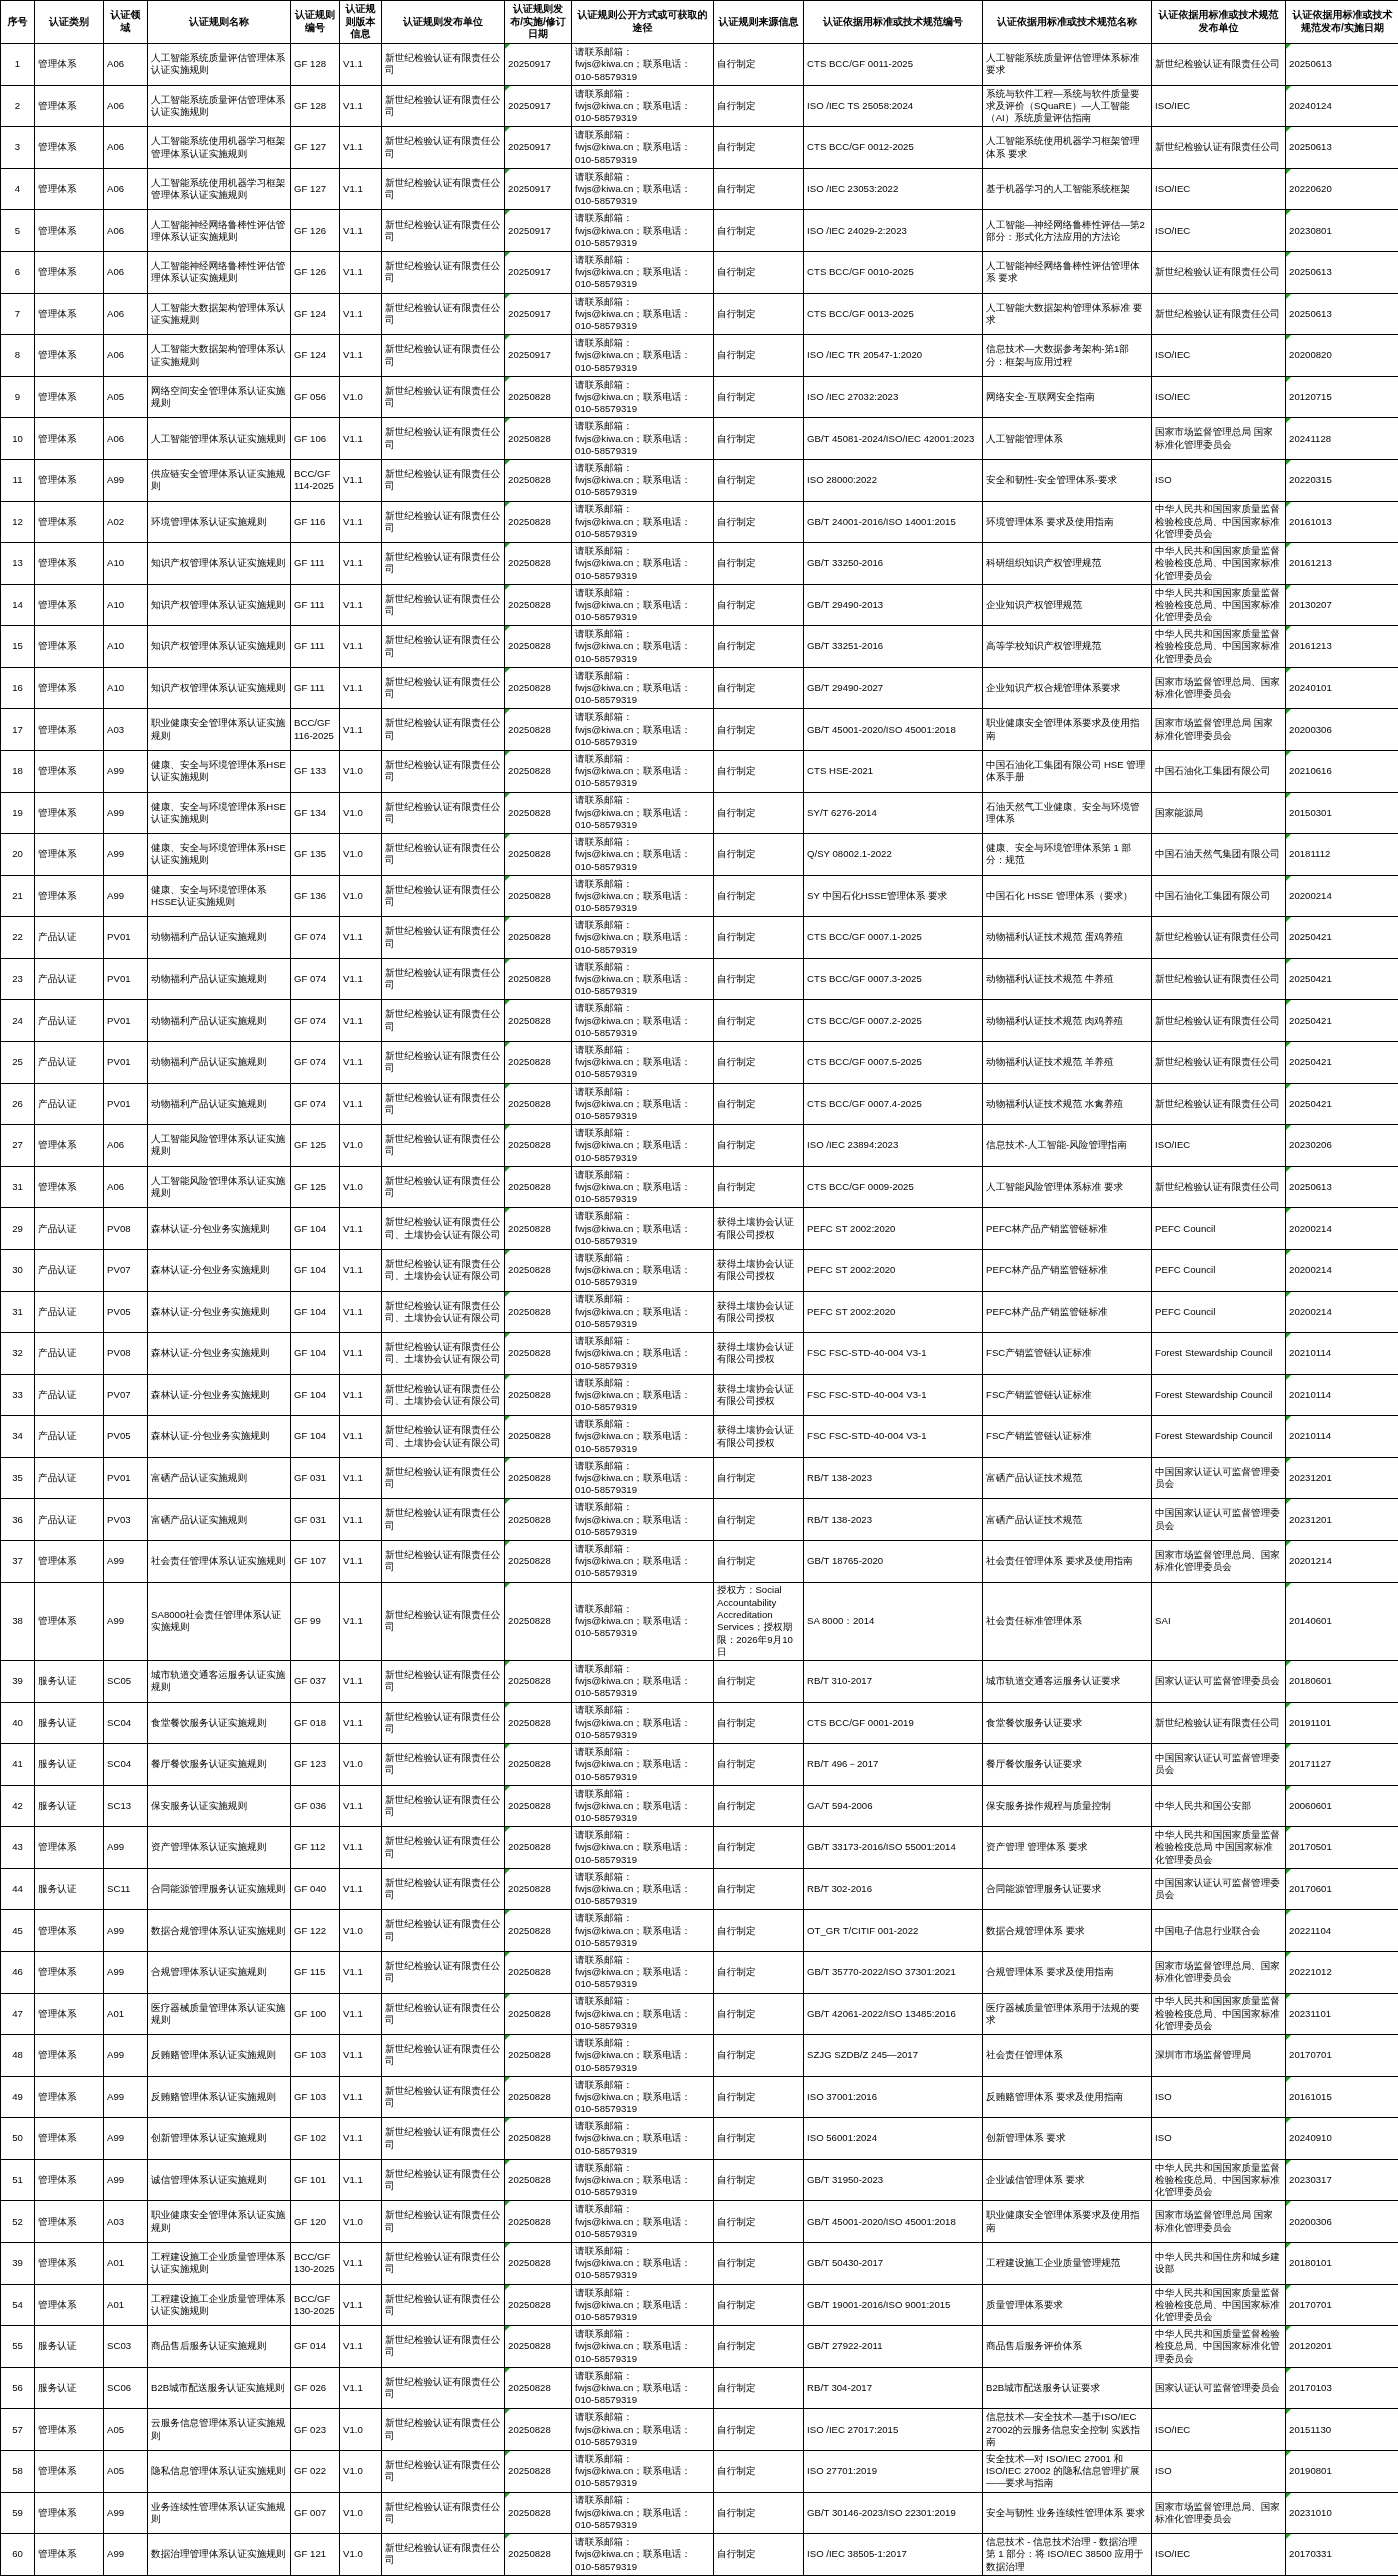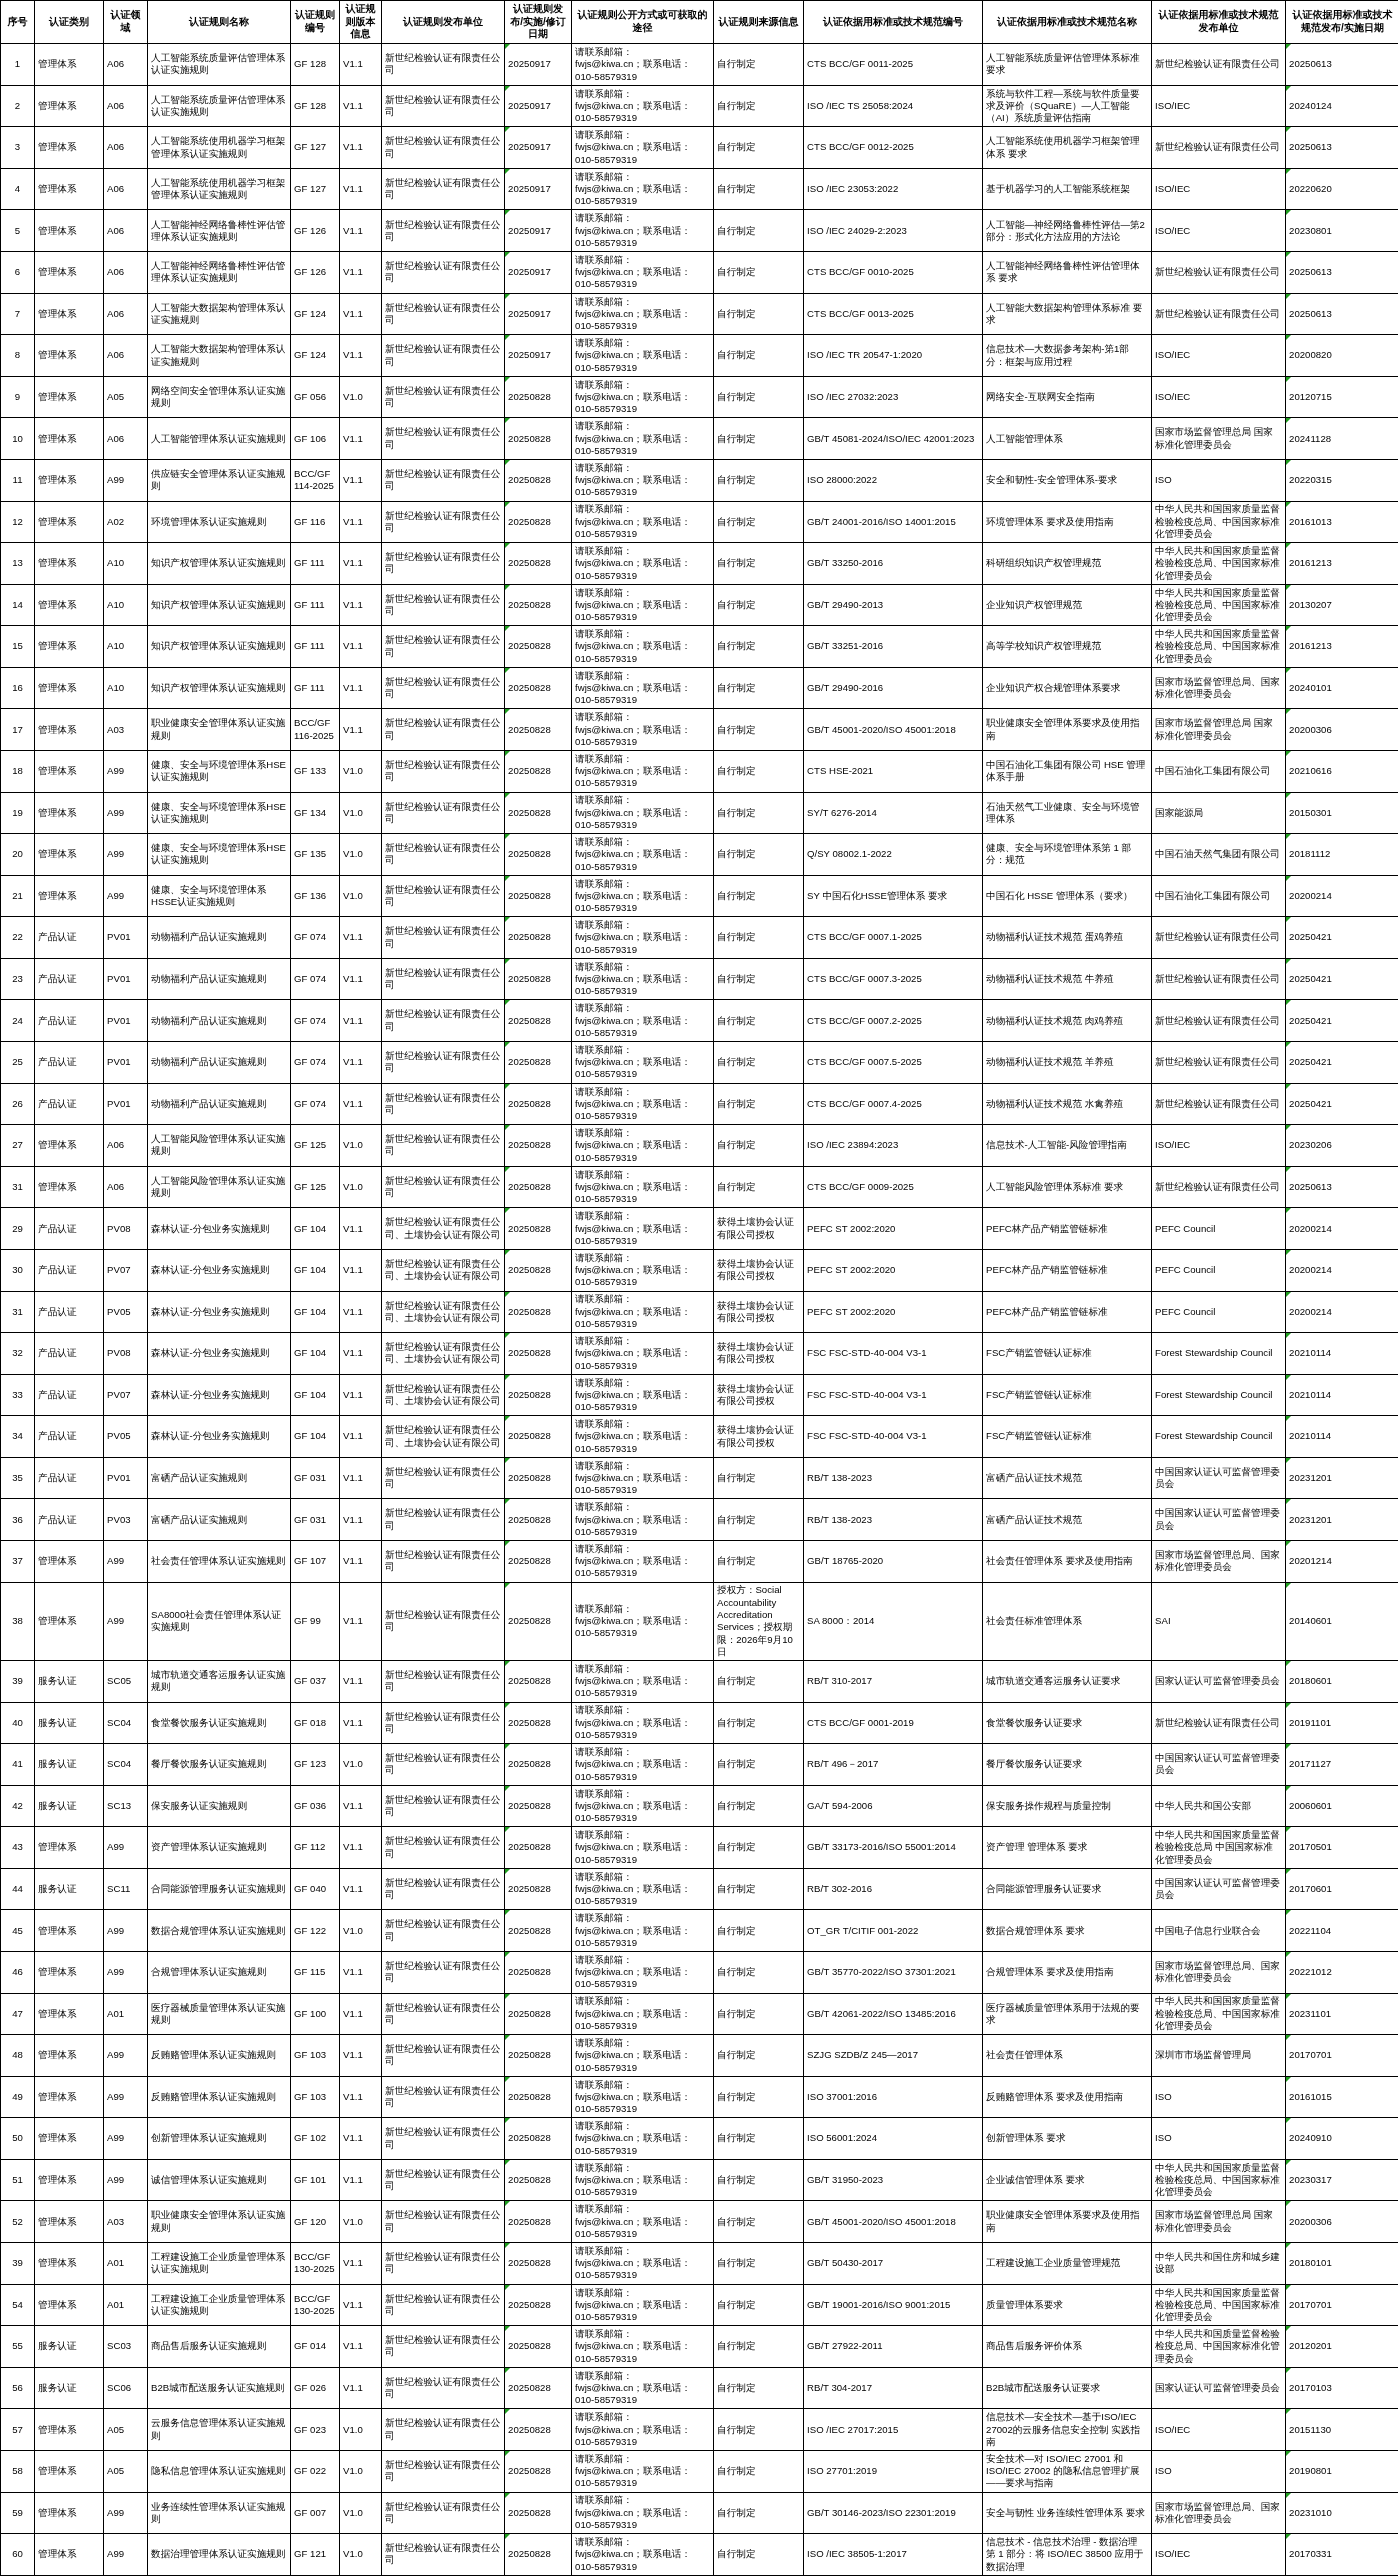--- a/index.html
+++ b/index.html
@@ -352,21 +352,21 @@
         <td class="c2">A10</td>
         <td class="c3">知识产权管理体系认证实施规则</td>
         <td class="c4">GF 111</td>
         <td class="c5">V1.1</td>
         <td class="c6">新世纪检验认证有限责任公司</td>
         <td class="c7 flag">20250828</td>
         <td class="c8">请联系邮箱：
 fwjs@kiwa.cn；联系电话：
 010-58579319</td>
         <td class="c9">自行制定</td>
-        <td class="c10">GB/T 29490-2016</td>
+        <td class="c10">GB/T 29490-2027</td>
         <td class="c11">企业知识产权合规管理体系要求</td>
         <td class="c12">国家市场监督管理总局、国家标准化管理委员会</td>
         <td class="c13 flag">20240101</td>
       </tr>
       <tr>
         <td class="c0">17</td>
         <td class="c1">管理体系</td>
         <td class="c2">A03</td>
         <td class="c3">职业健康安全管理体系认证实施规则</td>
         <td class="c4">BCC/GF 116-2025</td>

